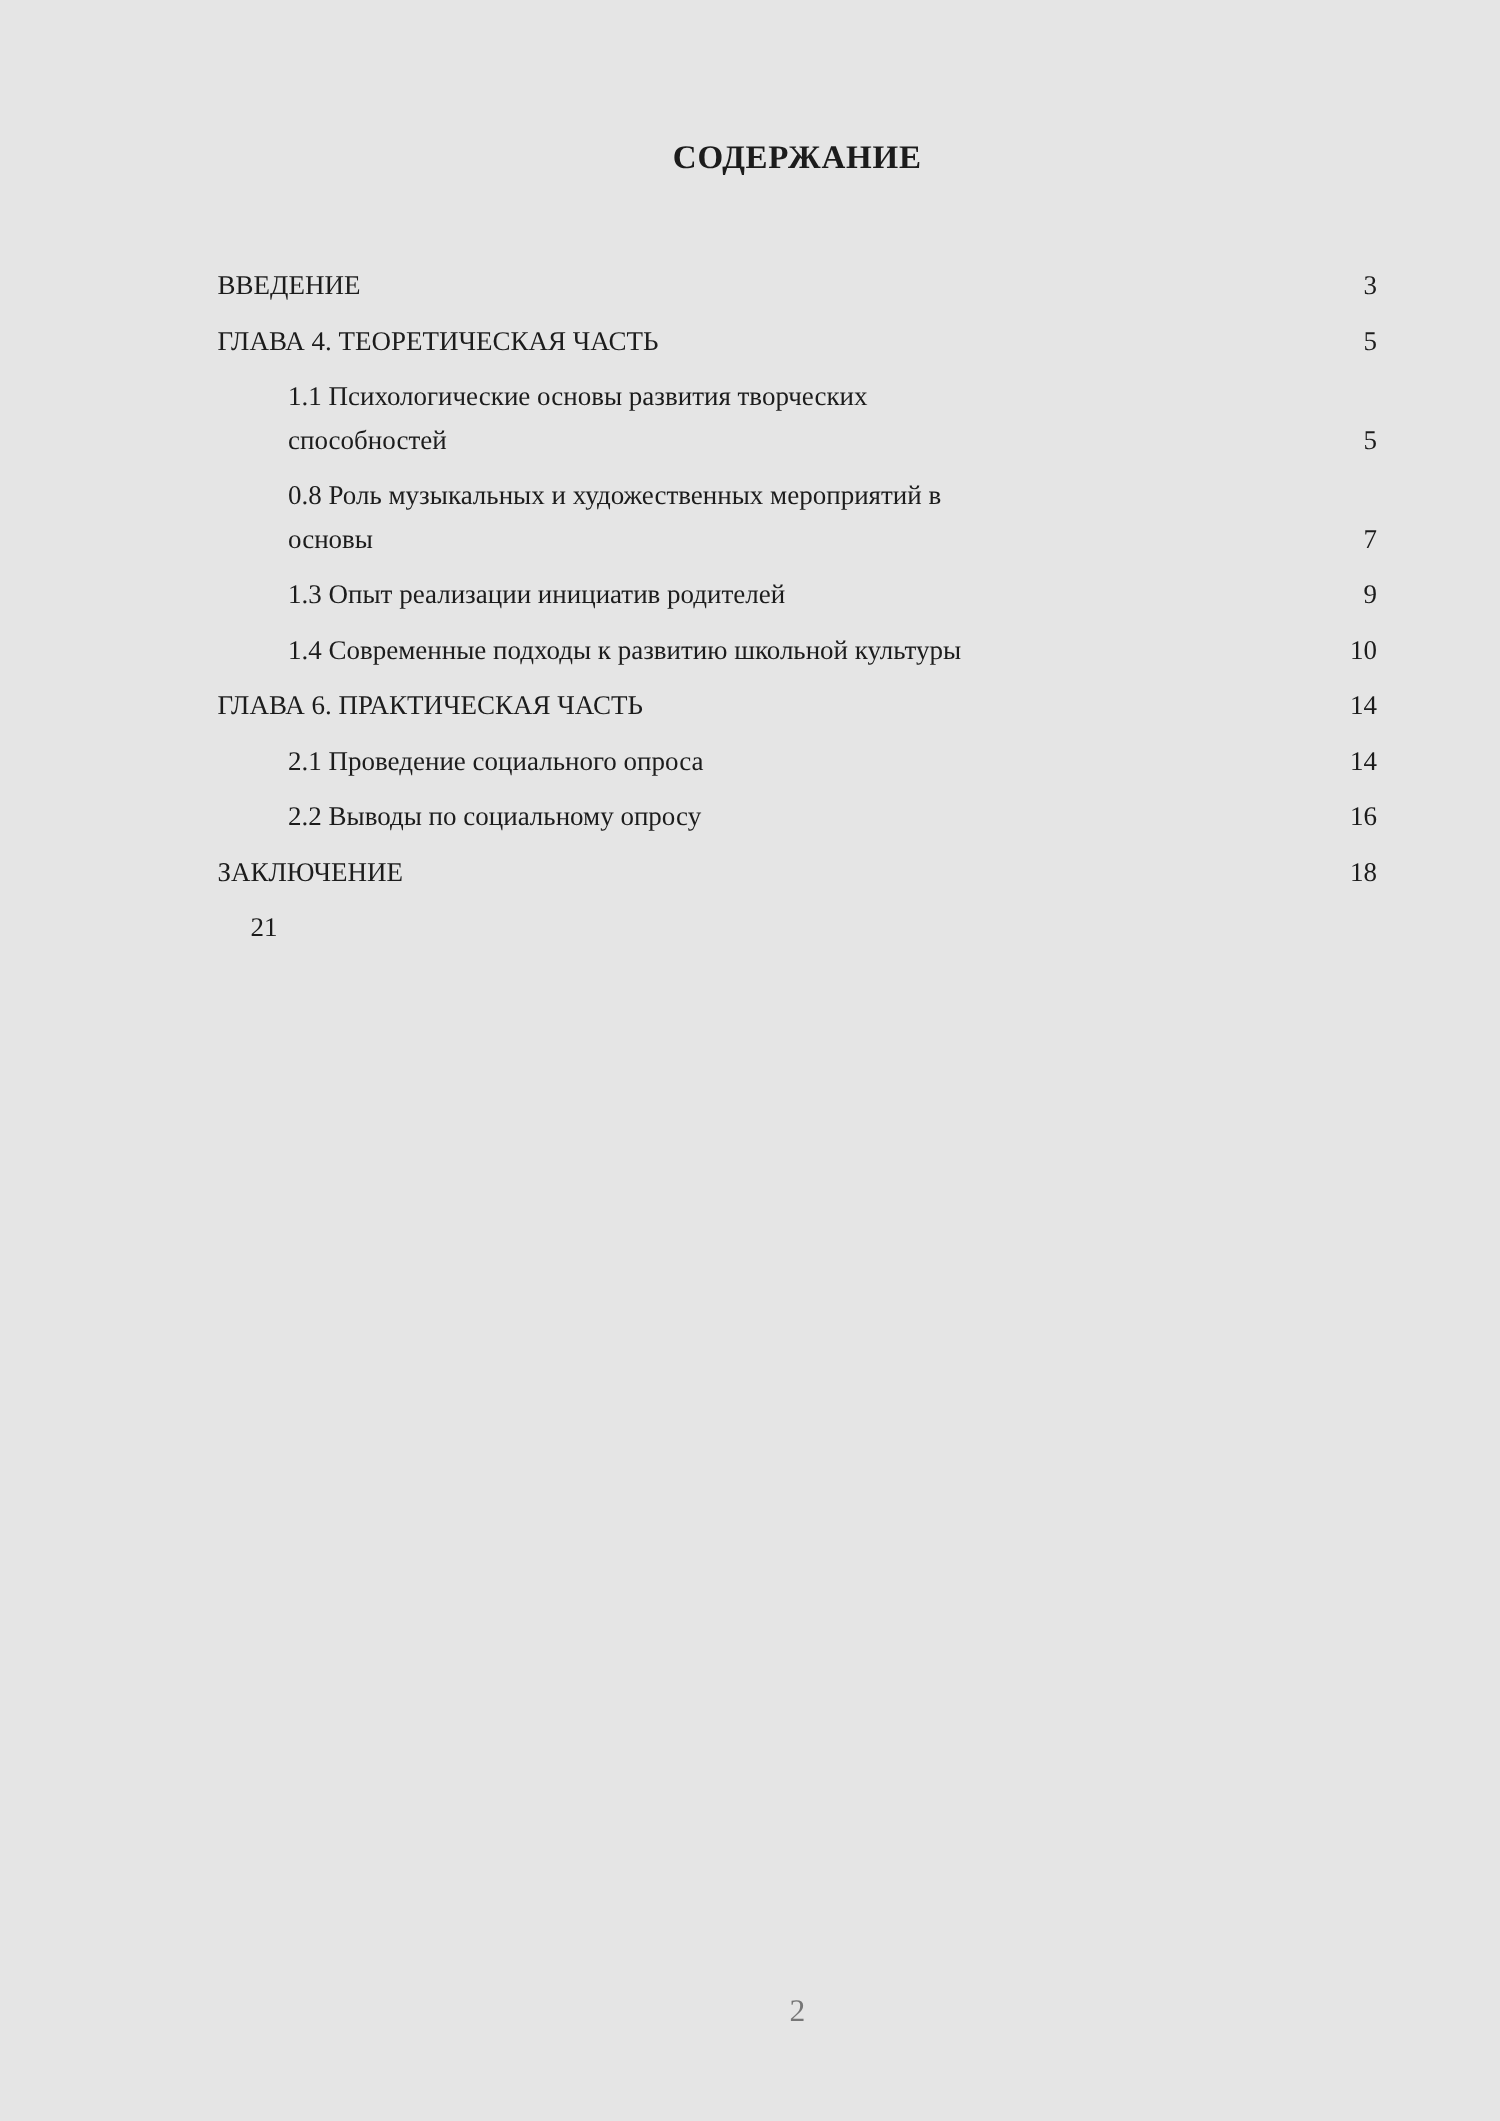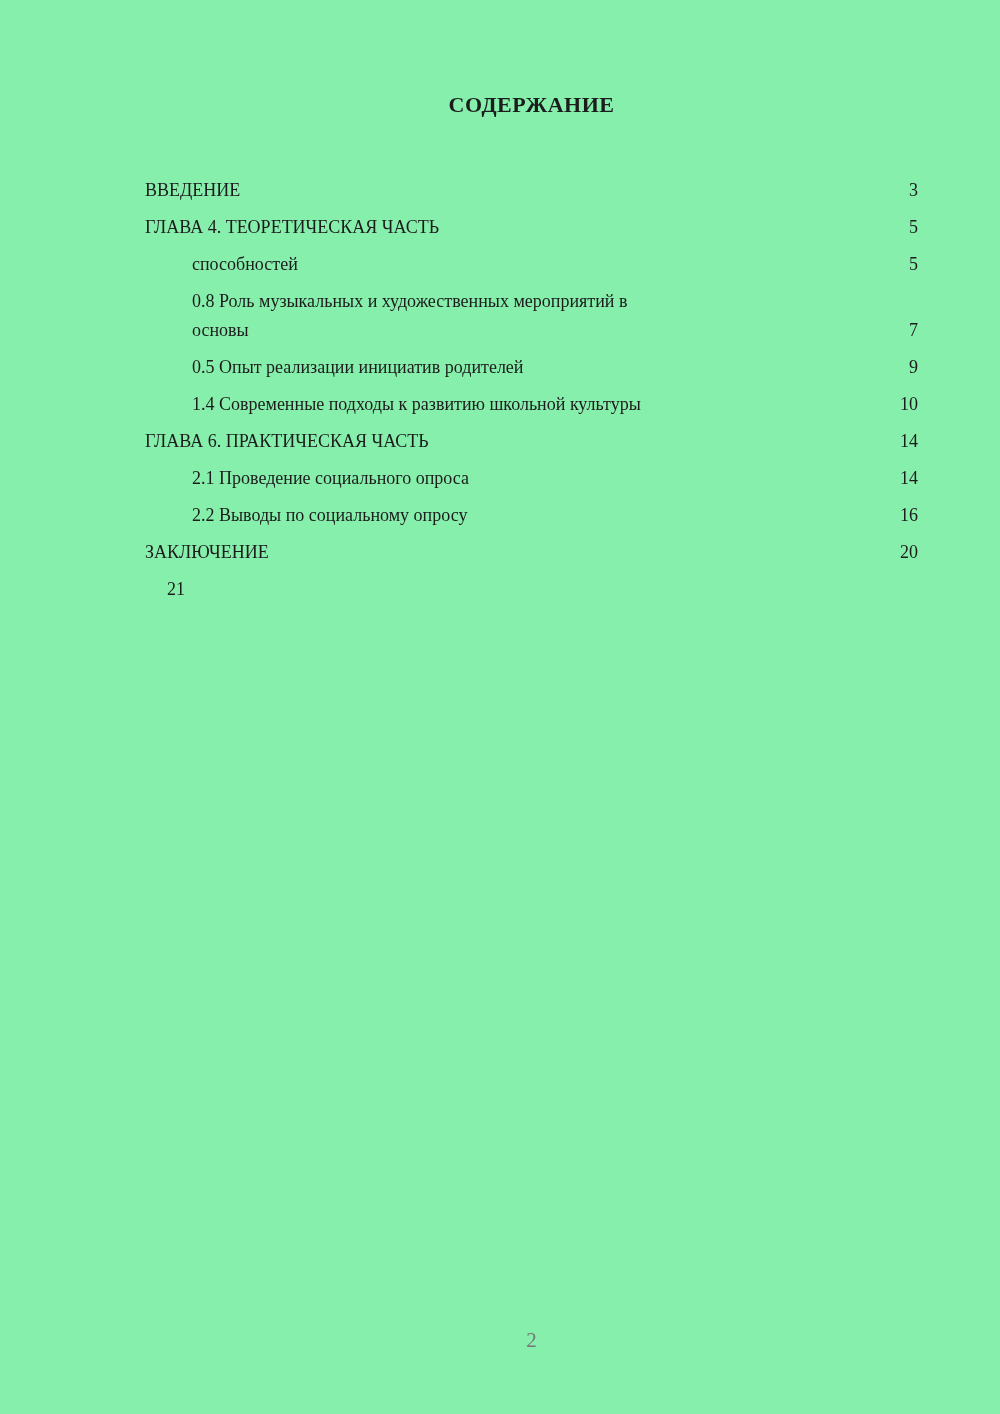--- a/index.html
+++ b/index.html
@@ -4,21 +4,21 @@
 <style>
   html, body {
     margin: 0;
     padding: 0;
     background: #ffffff;
   }
   .page {
     position: relative;
     width: 1000px;
     height: 1414px;
-    background: #86efac;
+    background: #e5e5e5;
     overflow: hidden;
     font-family: "Liberation Serif", "DejaVu Serif", serif;
     color: #1c1c1c;
     box-sizing: border-box;
     padding: 90px 82px 0 145px;
   }
   .doc-title {
     font-size: 22px;
     line-height: 29px;
     font-weight: 700;
@@ -82,36 +82,37 @@
     <div class="toc-row lvl0">
       <div class="toc-title">
         <div class="toc-line">ГЛАВА 4. ТЕОРЕТИЧЕСКАЯ ЧАСТЬ</div>
 
       </div>
       <div class="toc-page">5</div>
     </div>
 
     <div class="toc-row lvl1">
       <div class="toc-title">
+        <div class="toc-line">1.1 Психологические основы развития творческих</div>
         <div class="toc-line">способностей</div>
       </div>
       <div class="toc-page">5</div>
     </div>
 
     <div class="toc-row lvl1">
       <div class="toc-title">
         <div class="toc-line">0.8 Роль музыкальных и художественных мероприятий в</div>
         <div class="toc-line">основы</div>
       </div>
       <div class="toc-page">7</div>
     </div>
 
     <div class="toc-row lvl1">
       <div class="toc-title">
-        <div class="toc-line">0.5 Опыт реализации инициатив родителей</div>
+        <div class="toc-line">1.3 Опыт реализации инициатив родителей</div>
 
       </div>
       <div class="toc-page">9</div>
     </div>
 
     <div class="toc-row lvl1">
       <div class="toc-title">
         <div class="toc-line">1.4 Современные подходы к развитию школьной культуры</div>
 
       </div>
@@ -140,21 +141,21 @@
 
       </div>
       <div class="toc-page">16</div>
     </div>
 
     <div class="toc-row lvl0">
       <div class="toc-title">
         <div class="toc-line">ЗАКЛЮЧЕНИЕ</div>
 
       </div>
-      <div class="toc-page">20</div>
+      <div class="toc-page">18</div>
     </div>
 
     <div class="toc-row lvl0">
       <div class="toc-page">21</div>
     </div>
 
   </div>
 
   <div class="footer-pagenum">2</div>
 

